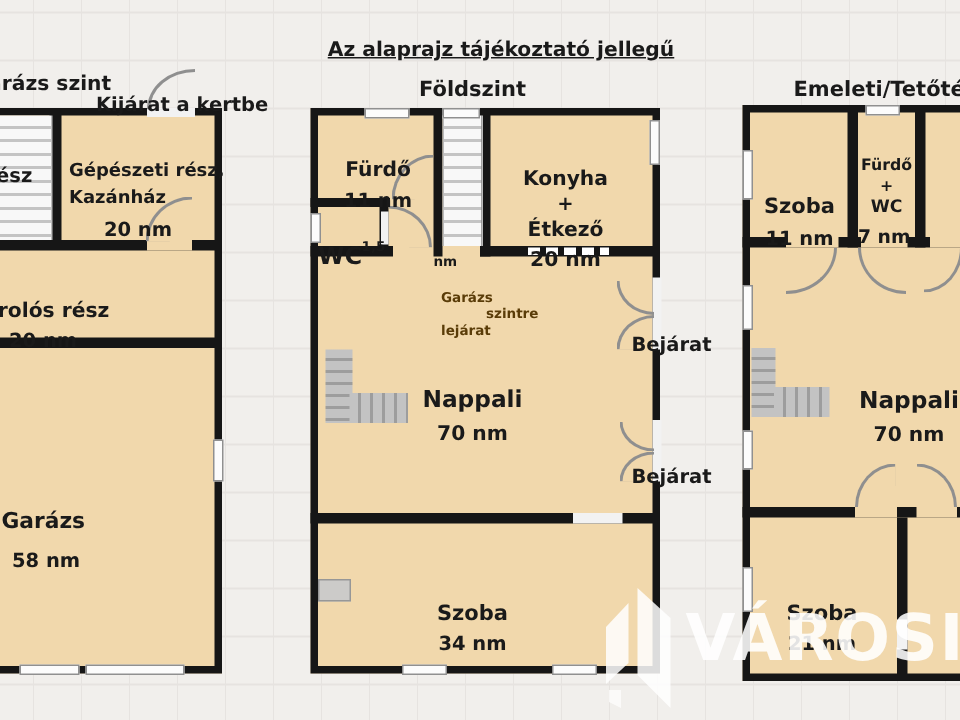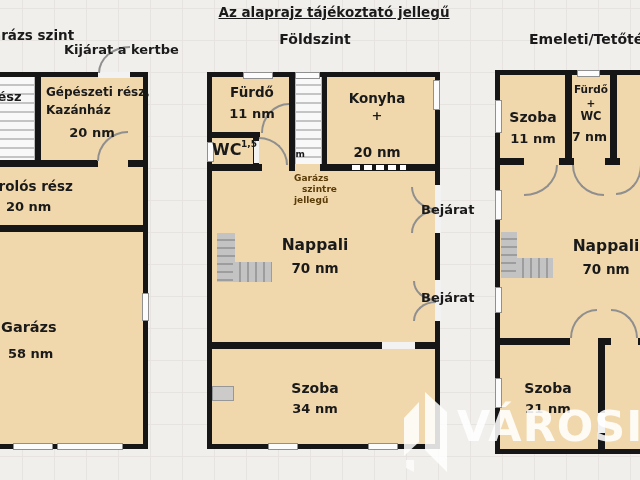--- a/index.html
+++ b/index.html
@@ -22,21 +22,21 @@
   .win{position:absolute;background:#fcfcfc;border:1px solid #909090;box-sizing:border-box;z-index:4;}
   .gap{position:absolute;z-index:4;}
   .gap.tan{background:#f1d8ac;}
   .gap.lt{background:#f2f2f2;}
   .dash{position:absolute;z-index:4;background:repeating-linear-gradient(90deg,#ffffff 0 8px,rgba(255,255,255,0) 8px 12px);}
   .arc{position:absolute;z-index:4;box-sizing:border-box;border:0 solid #8f8f8f;background:transparent;}
   .arc.tl{border-top-width:2px;border-left-width:2px;border-top-left-radius:100% 100%;}
   .arc.tr{border-top-width:2px;border-right-width:2px;border-top-right-radius:100% 100%;}
   .arc.bl{border-bottom-width:2px;border-left-width:2px;border-bottom-left-radius:100% 100%;}
   .arc.br{border-bottom-width:2px;border-right-width:2px;border-bottom-right-radius:100% 100%;}
-  .lbl{position:absolute;z-index:6;font-weight:bold;white-space:nowrap;line-height:1.15;}
+  .lbl{position:absolute;z-index:6;font-weight:bold;white-space:nowrap;line-height:1.15;margin-top:21px;}
   .graybox{position:absolute;z-index:3;background:#cccbc9;border:1px solid #979797;box-sizing:border-box;}
   #wm{position:absolute;z-index:8;left:0;top:0;width:640px;height:480px;pointer-events:none;}
   #wm .brand{position:absolute;left:457px;top:401px;font-size:43px;font-weight:bold;letter-spacing:1px;color:rgba(255,255,255,0.88);white-space:nowrap;}
   #wm .sub{position:absolute;left:461px;top:449px;font-size:10px;letter-spacing:6.5px;color:rgba(255,255,255,0.8);white-space:nowrap;}
   #wm svg{position:absolute;left:404px;top:390px;}
 </style>
 </head>
 <body>
 
 <div id="stage">
@@ -130,24 +130,25 @@
   <div class="lbl" style="left:1px;top:319px;font-size:14.5px;">Garázs</div>
   <div class="lbl" style="left:8px;top:347px;font-size:13px;">58 nm</div>
 
   <div class="lbl" style="left:217px;top:85px;width:70px;text-align:center;font-size:13.5px;white-space:nowrap;">Fürdő</div>
   <div class="lbl" style="left:217px;top:107px;width:70px;text-align:center;font-size:13px;white-space:nowrap;">11 nm</div>
   <div class="lbl" style="left:212px;top:141px;font-size:16px;">WC</div>
   <div class="lbl" style="left:241px;top:139px;font-size:9px;">1,5</div>
   <div class="lbl" style="left:241px;top:149px;font-size:9px;padding-left:48px;">nm</div>
   <div class="lbl" style="left:337px;top:91px;width:80px;text-align:center;font-size:13.5px;white-space:nowrap;">Konyha</div>
   <div class="lbl" style="left:337px;top:109px;width:80px;text-align:center;font-size:13px;">+</div>
+  <div class="lbl" style="left:337px;top:125px;width:80px;text-align:center;font-size:13.5px;white-space:nowrap;">Étkező</div>
   <div class="lbl" style="left:337px;top:145px;width:80px;text-align:center;font-size:13.5px;">20 nm</div>
   <div class="lbl" style="left:294px;top:173px;font-size:9px;color:#5a3c08;">Garázs</div>
-  <div class="lbl" style="left:286px;top:184px;font-size:9px;color:#5a3c08;padding-left:16px;">szintre</div>
-  <div class="lbl" style="left:294px;top:195px;font-size:9px;color:#5a3c08;">jellegű</div>
+  <div class="lbl" style="left:308px;top:184px;font-size:9px;color:#5a3c08;padding-left:16px;">szintre</div>
+  <div class="lbl" style="left:294px;top:195px;font-size:9px;color:#5a3c08;">lejárat</div>
   <div class="lbl" style="left:275px;top:237px;width:80px;text-align:center;font-size:15.5px;white-space:nowrap;">Nappali</div>
   <div class="lbl" style="left:285px;top:261px;width:60px;text-align:center;font-size:13.5px;">70 nm</div>
   <div class="lbl" style="left:421px;top:203px;font-size:13px;">Bejárat</div>
   <div class="lbl" style="left:421px;top:291px;font-size:13px;">Bejárat</div>
   <div class="lbl" style="left:284px;top:380px;width:62px;text-align:center;font-size:14px;">Szoba</div>
   <div class="lbl" style="left:284px;top:402px;width:62px;text-align:center;font-size:13px;">34 nm</div>
 
   <div class="lbl" style="left:500px;top:109px;width:66px;text-align:center;font-size:14px;">Szoba</div>
   <div class="lbl" style="left:500px;top:132px;width:66px;text-align:center;font-size:13px;">11 nm</div>
   <div class="lbl" style="left:572px;top:83px;width:38px;text-align:center;font-size:10.5px;white-space:nowrap;">Fürdő</div>

